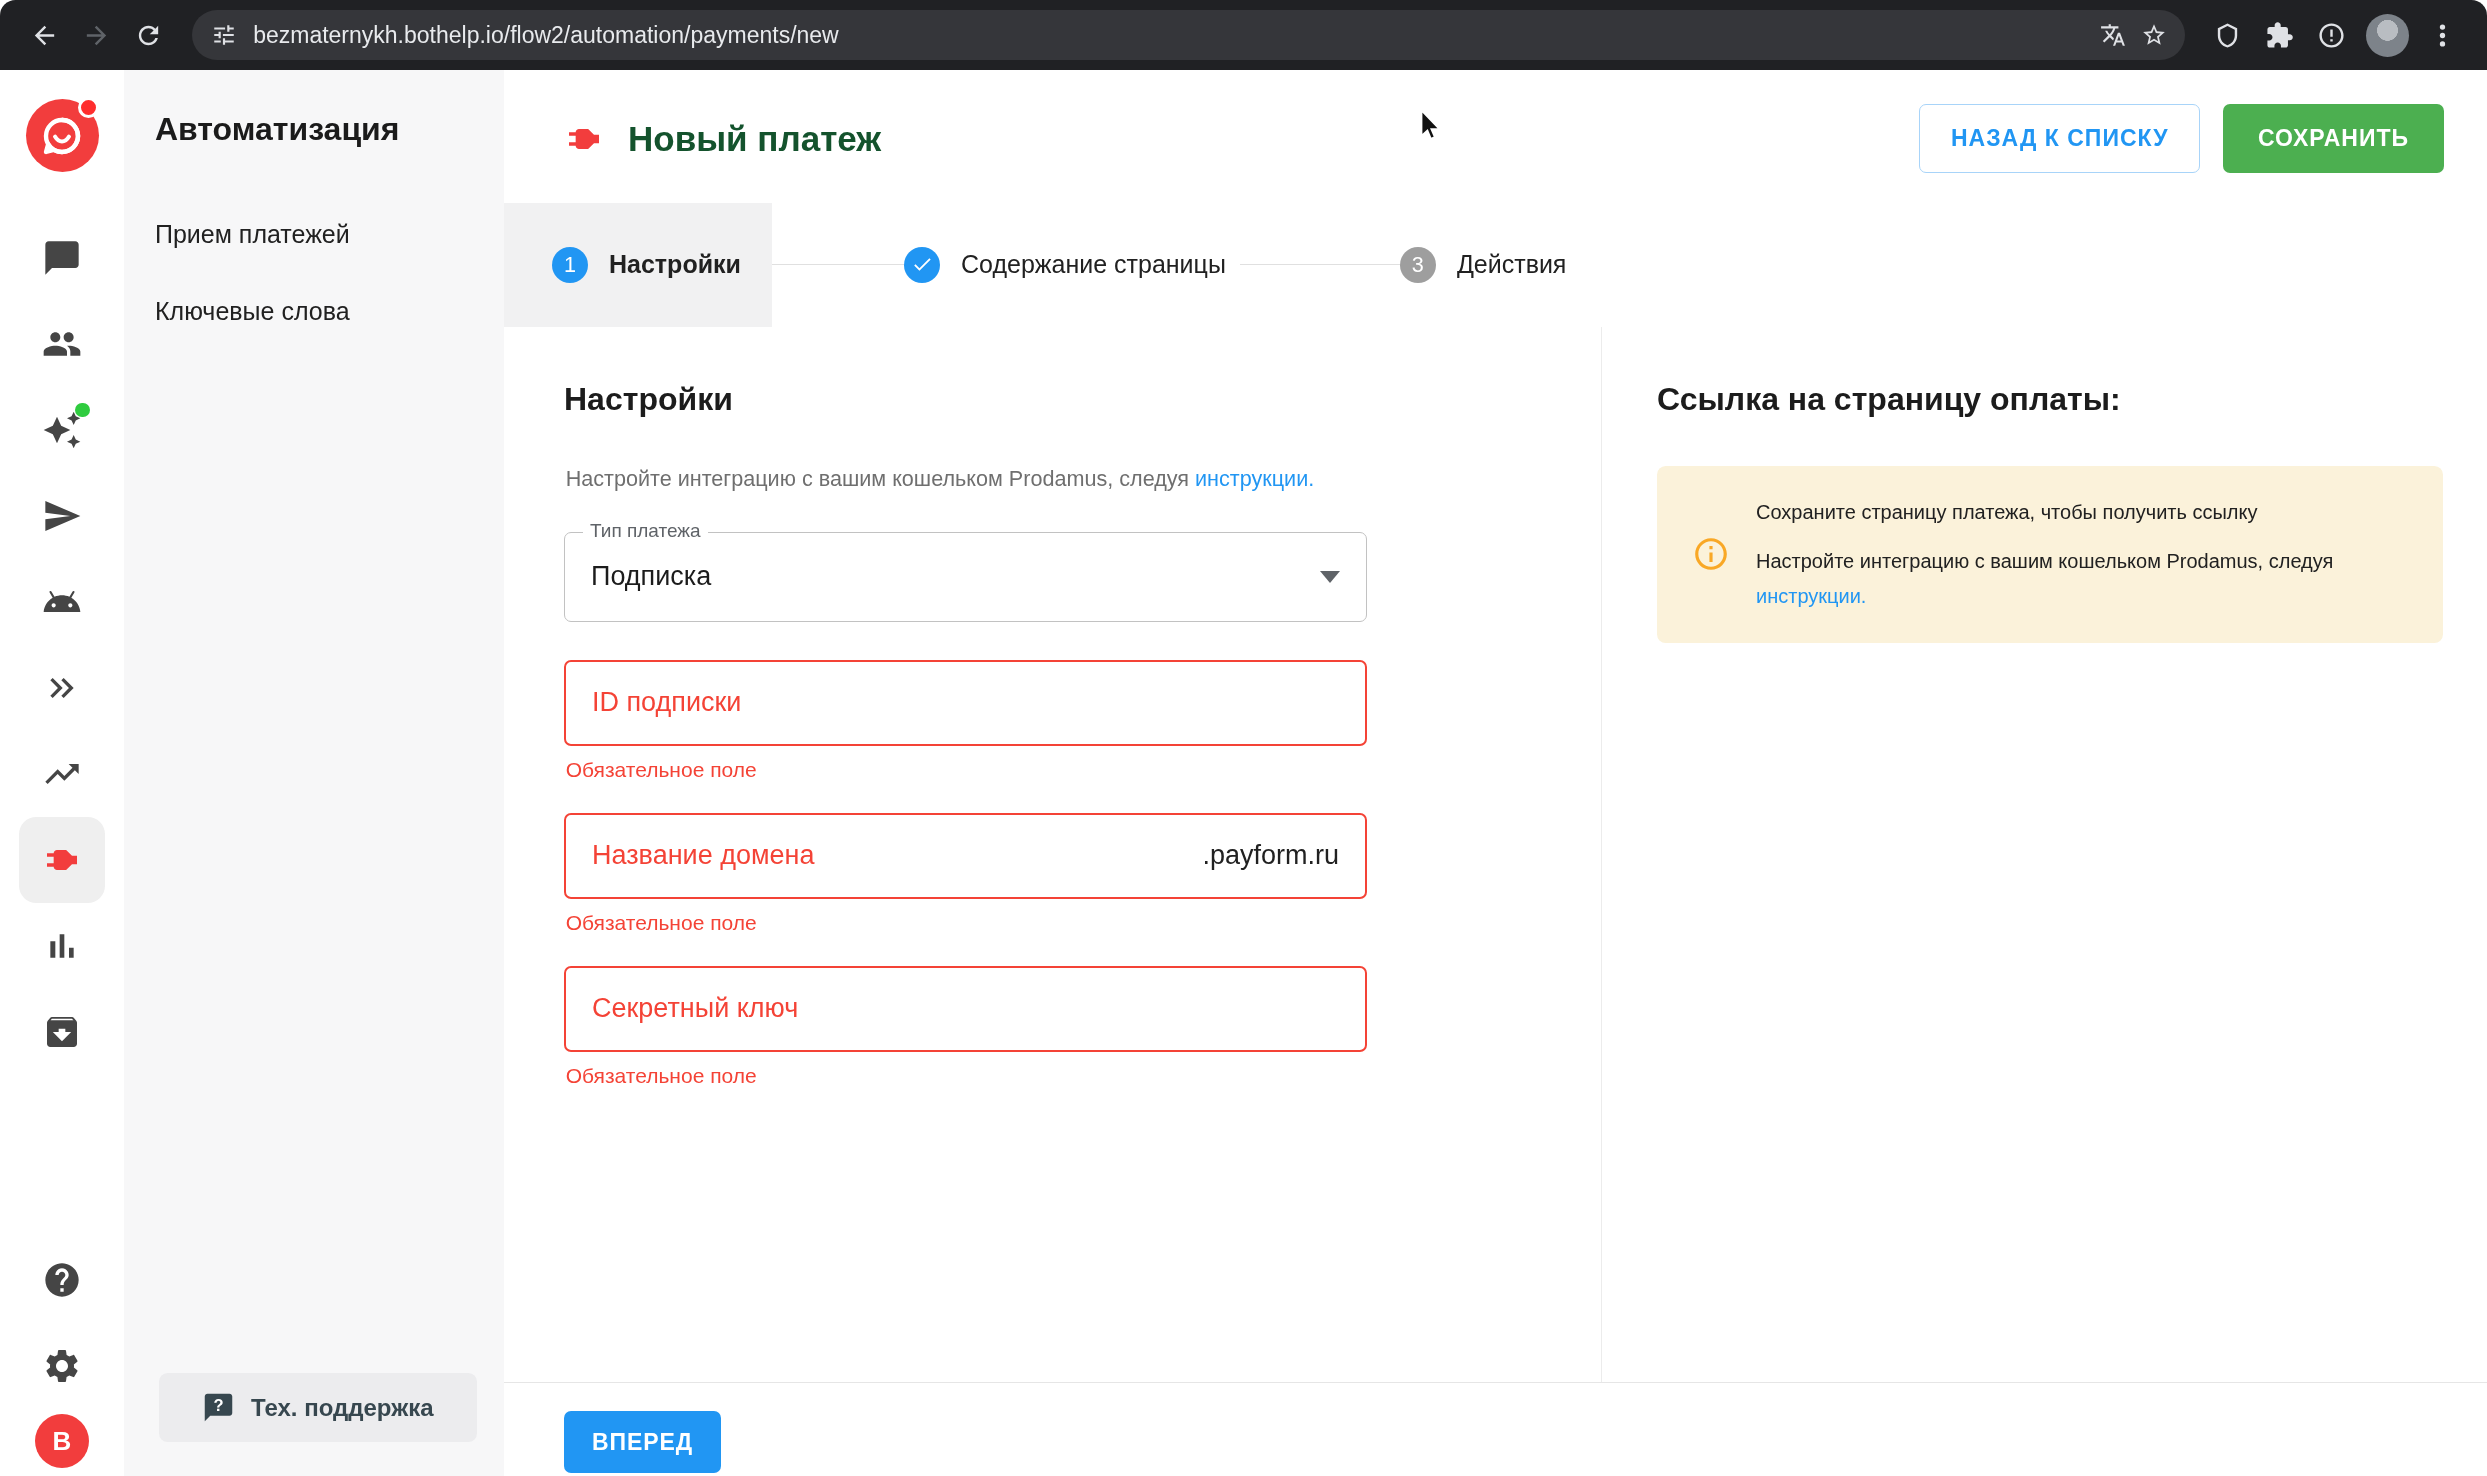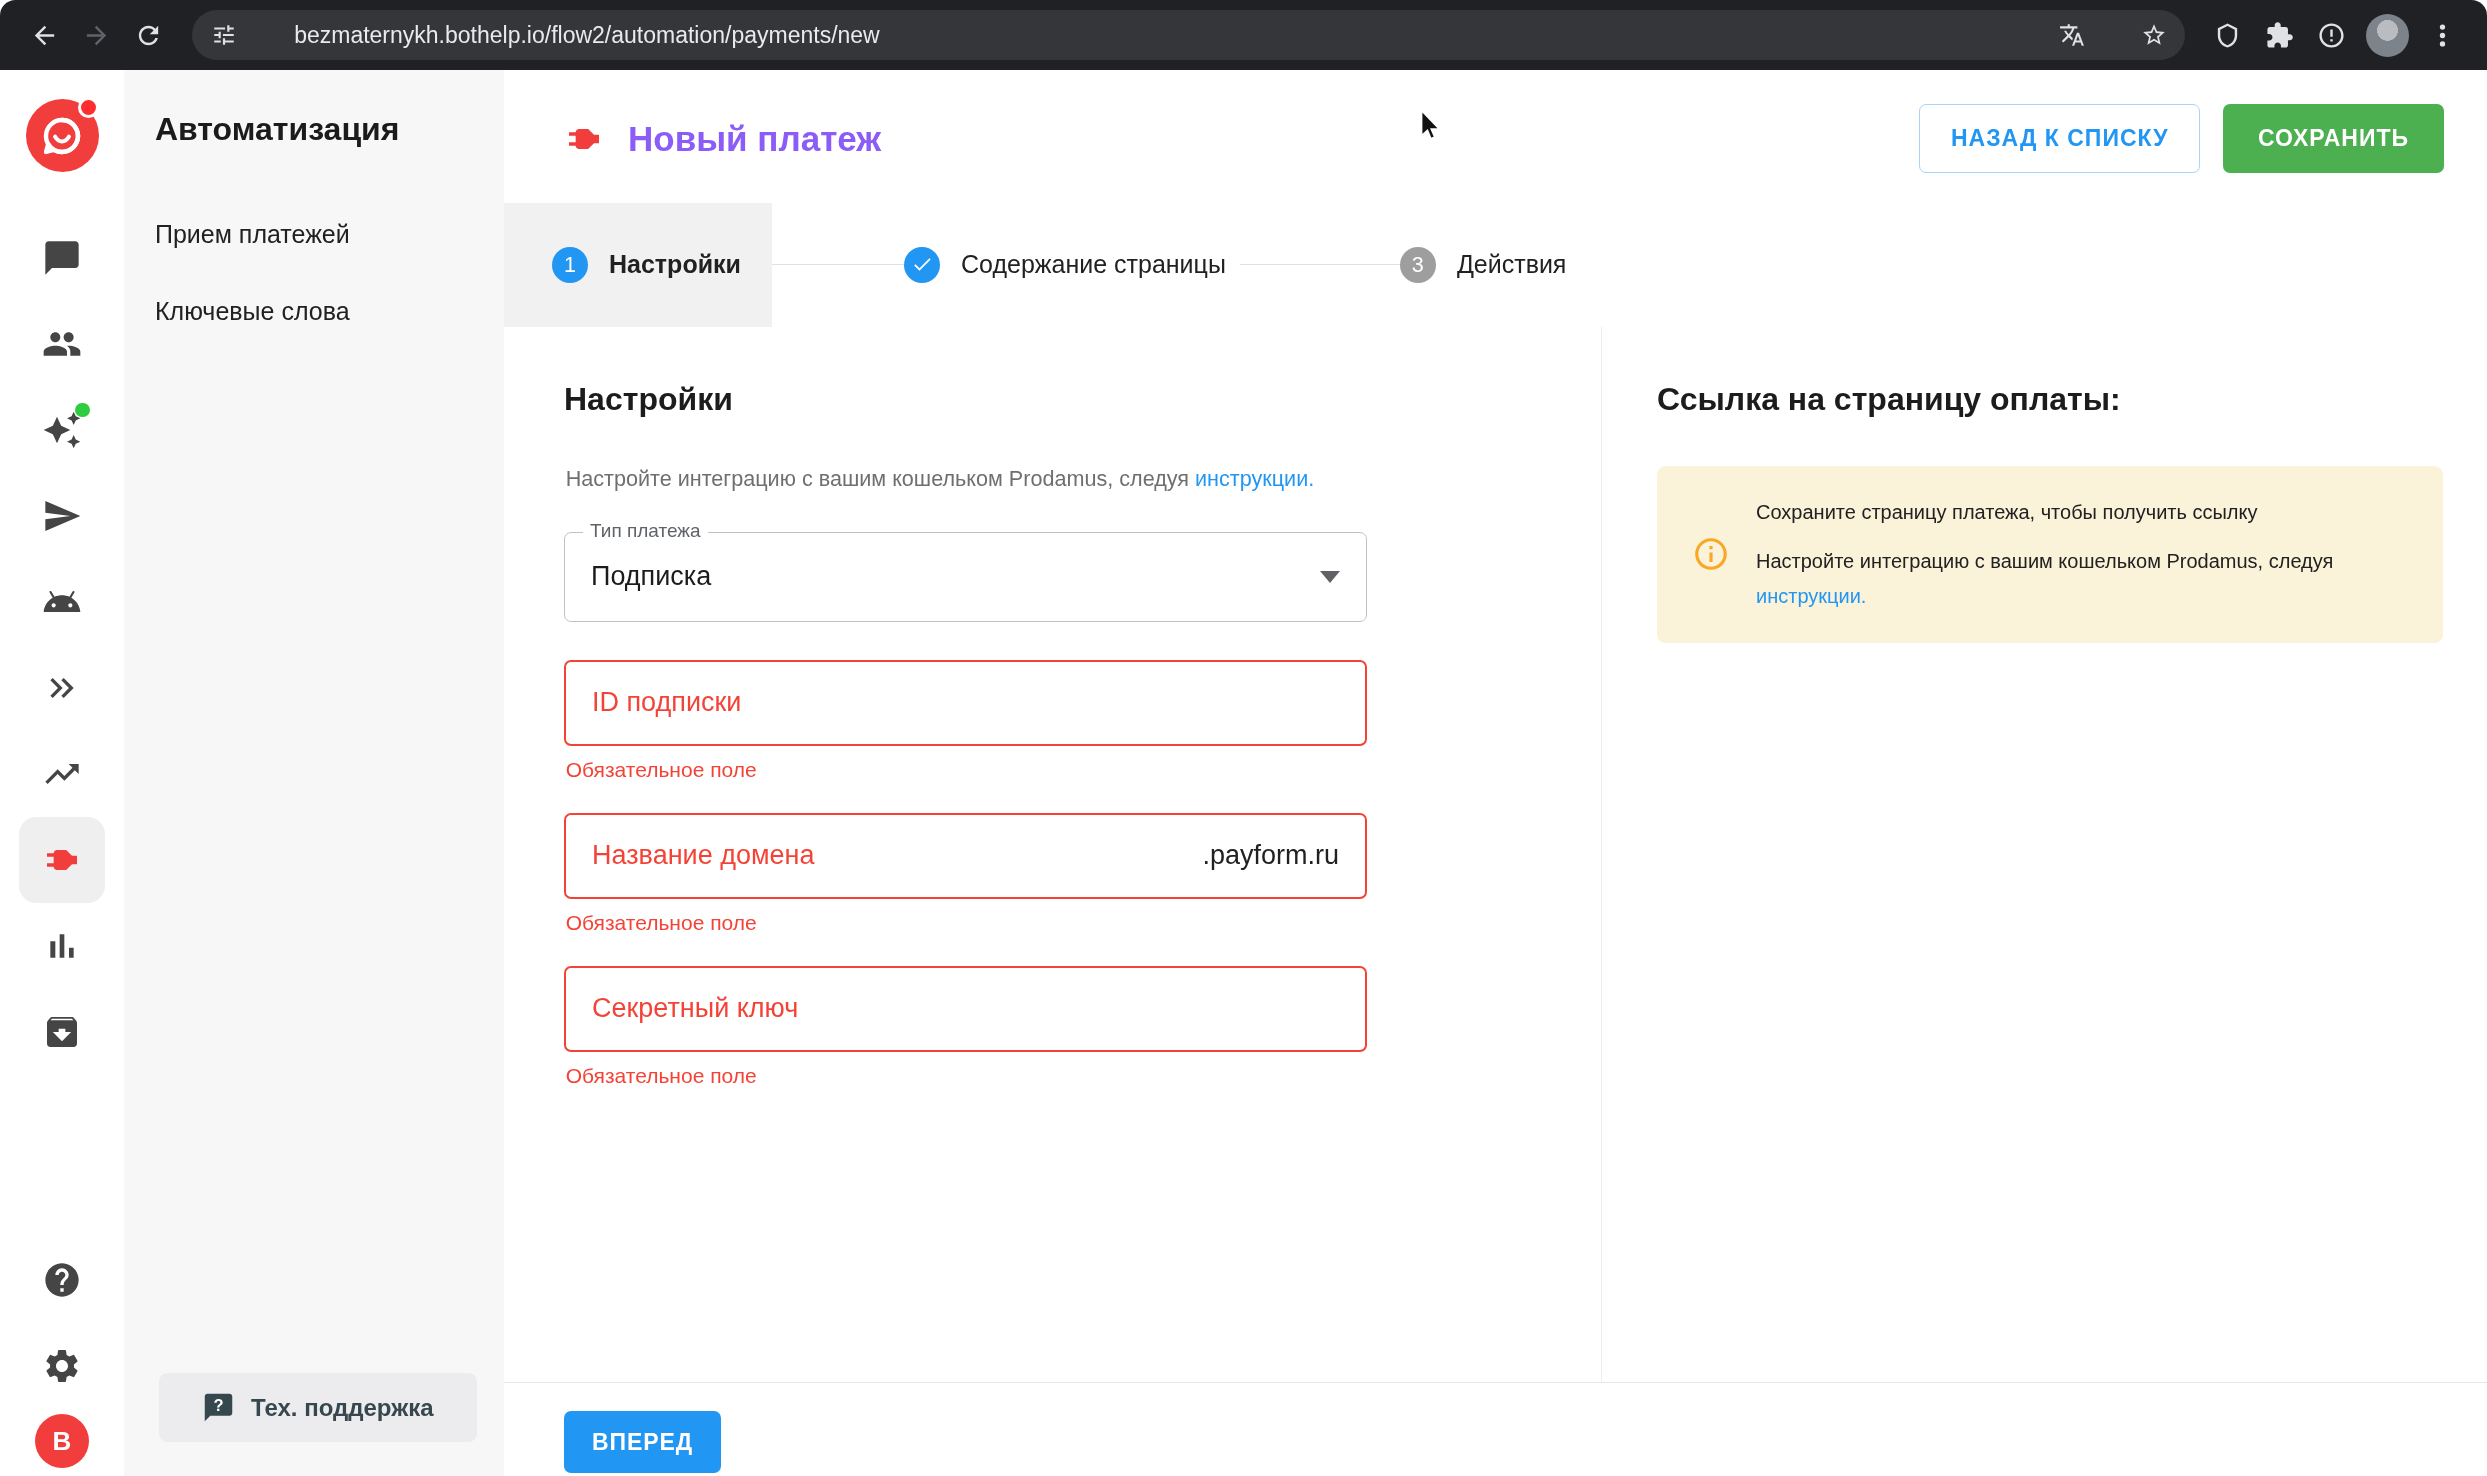--- a/index.html
+++ b/index.html
@@ -7,21 +7,21 @@
     font-family:"Liberation Sans","DejaVu Sans",sans-serif; background:#fff; }
 
   
   .browser { height:70px; background:#202124; display:flex; align-items:center;
     padding:0 21px; gap:5.2px; border-radius:15.5px 15.5px 0 0; }
   .b-icon { width:47px; height:47px; border-radius:50%; display:flex; align-items:center;
     justify-content:center; color:#dfe1e5; flex:none; cursor:pointer; }
   .b-icon svg { width:29px; height:29px; fill:currentColor; }
   .b-icon.dim { color:#5f6368; }
   .omnibox { flex:1; height:50px; background:#35363a; border-radius:25px; margin:0 14px;
-    display:flex; align-items:center; padding:0 10.4px 0 12px; min-width:0;gap:41px; }
+    display:flex; align-items:center; padding:0 10.4px 0 12px; min-width:0; }
   .omnibox .b-icon { width:41px; height:41px; }
   .omnibox .b-icon svg { width:26px; height:26px; }
   .url-text { color:#e8eaed; font-size:23px; margin-left:8.6px; flex:1; white-space:nowrap;
     overflow:hidden; }
   .browser-avatar { width:43px; height:43px; border-radius:50%; flex:none;
     background:radial-gradient(circle at 50% 38%, #b9bdc2 0 30%, #7d838a 31% 100%);
     margin:0 5.2px; cursor:pointer; }
 
   
   .app { display:flex; height:1407px; }
@@ -59,21 +59,21 @@
     justify-content:center; gap:15.5px; color:#37474f; font-weight:700; font-size:24px;
     cursor:pointer; }
   .support-btn svg { width:33px; height:33px; }
 
   
   .main { flex:1; display:flex; flex-direction:column; background:#fff; min-width:0; }
   .page-header { display:flex; align-items:center; height:71px; margin-top:33px;
     padding:0 43px 0 60px; }
   .header-plug { width:40px; height:40px; color:#f23d3d; margin-right:24px; flex:none; }
   .header-plug svg { width:40px; height:40px; fill:currentColor; transform:rotate(-90deg); }
-  .page-title { font-size:35px; font-weight:700; color:#8b5cf6; }
+  .page-title { font-size:35px; font-weight:700; color:#14532d; }
   .header-actions { margin-left:auto; display:flex; gap:22.5px; }
   .btn { display:flex; align-items:center; justify-content:center; height:69px;
     border-radius:7px; font-size:23px; font-weight:600; letter-spacing:1px; cursor:pointer;
     border:none; font-family:inherit; }
   .btn-outline { padding:0 31px; background:#fff; border:1.7px solid #a8d4f9; color:#2196f3; }
   .btn-green { padding:0 35px; background:#4caf50; color:#fff; }
 
   
   .stepper { display:flex; align-items:center; height:124px; margin-top:28.5px; flex:none; }
   .step-tab { width:268px; height:124px; background:#f1f1f2; display:flex; align-items:center;

